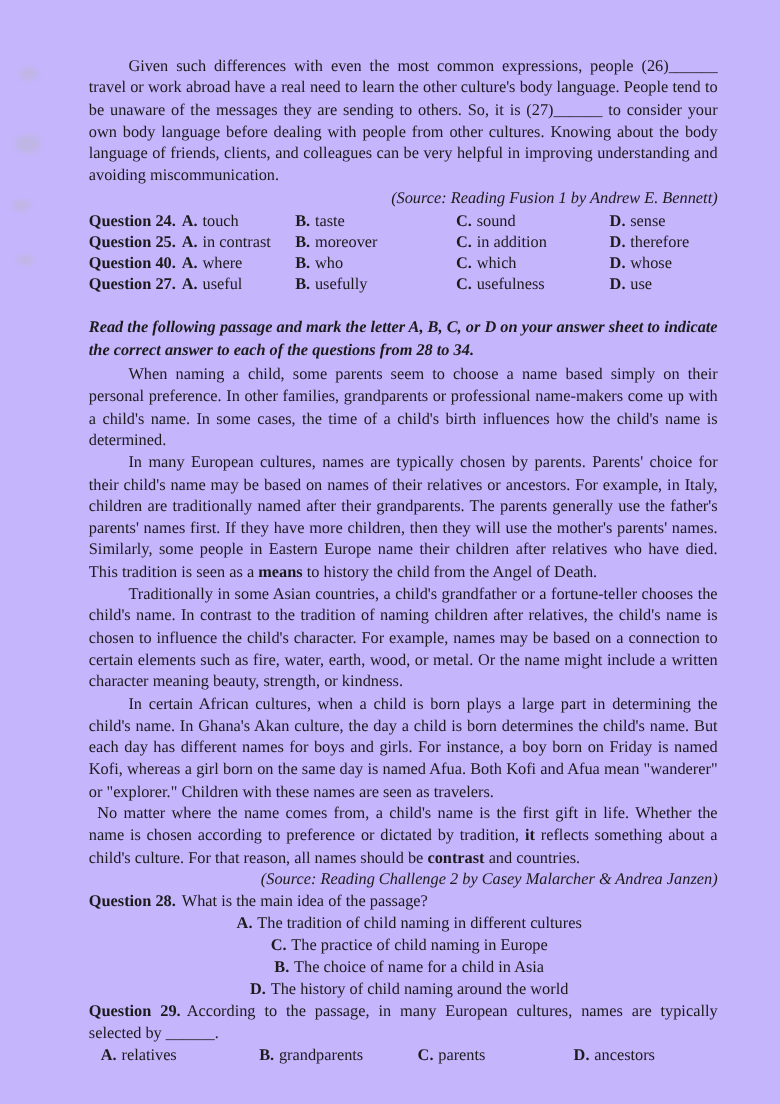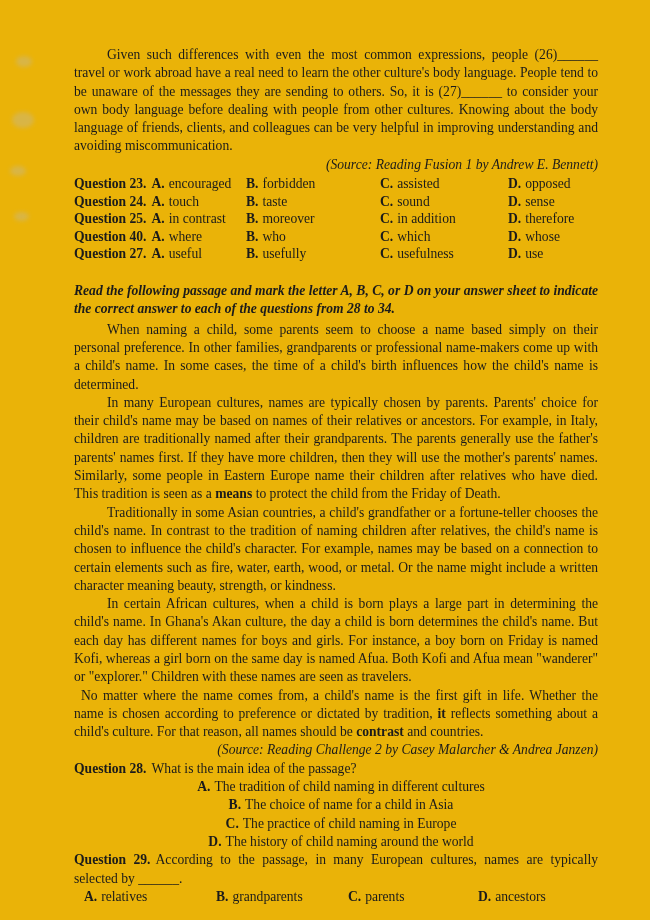--- a/index.html
+++ b/index.html
@@ -4,21 +4,21 @@
 <style>
   html, body {
     margin: 0;
     padding: 0;
     background: #ffffff;
   }
   .page {
     position: relative;
     width: 650px;
     height: 920px;
-    background: #eab308;
+    background: #c4b5fd;
     overflow: hidden;
     font-family: "Liberation Serif", "DejaVu Serif", serif;
     color: #1b1b1b;
   }
   .content {
     position: absolute;
     left: 74px;
     top: 46px;
     width: 524px;
     font-size: 13.6px;
@@ -79,26 +79,20 @@
 
   <div class="content">
 
     <p class="indent">
       <span>Given such differences with even the most common expressions, people (26)______ travel or work abroad have a real need to learn the other culture's body language. People tend to be unaware of the messages they are sending to others. So, it is (27)______ to consider your own body language before dealing with people from other cultures. Knowing about the body language of friends, clients, and colleagues can be very helpful in improving understanding and avoiding miscommunication.</span>
     </p>
     <p class="src">(Source: Reading Fusion 1 by Andrew E. Bennett)</p>
 
     <div class="qtable">
 
-      <div class="qrow">
-        <div><b class="qlabel">Question 23.</b><b class="okey">A.</b><span>encouraged</span></div>
-        <div><b class="okey">B.</b><span>forbidden</span></div>
-        <div><b class="okey">C.</b><span>assisted</span></div>
-        <div><b class="okey">D.</b><span>opposed</span></div>
-      </div>
 
       <div class="qrow">
         <div><b class="qlabel">Question 24.</b><b class="okey">A.</b><span>touch</span></div>
         <div><b class="okey">B.</b><span>taste</span></div>
         <div><b class="okey">C.</b><span>sound</span></div>
         <div><b class="okey">D.</b><span>sense</span></div>
       </div>
 
       <div class="qrow">
         <div><b class="qlabel">Question 25.</b><b class="okey">A.</b><span>in contrast</span></div>
@@ -122,39 +116,39 @@
       </div>
 
     </div>
 
     <p class="instr">Read the following passage and mark the letter A, B, C, or D on your answer sheet to indicate the correct answer to each of the questions from 28 to 34.</p>
 
     <p class="indent">When naming a child, some parents seem to choose a name based simply on their personal preference. In other families, grandparents or professional name-makers come up with a child's name. In some cases, the time of a child's birth influences how the child's name is determined.</p>
     <p class="indent">
       <span>In many European cultures, names are typically chosen by parents. Parents' choice for their child's name may be based on names of their relatives or ancestors. For example, in Italy, children are traditionally named after their grandparents. The parents generally use the father's parents' names first. If they have more children, then they will use the mother's parents' names. Similarly, some people in Eastern Europe name their children after relatives who have died. This tradition is seen as a</span>
       <b>means</b>
-      <span>to protect the child from the Friday of Death.</span>
+      <span>to history the child from the Angel of Death.</span>
     </p>
     <p class="indent">Traditionally in some Asian countries, a child's grandfather or a fortune-teller chooses the child's name. In contrast to the tradition of naming children after relatives, the child's name is chosen to influence the child's character. For example, names may be based on a connection to certain elements such as fire, water, earth, wood, or metal. Or the name might include a written character meaning beauty, strength, or kindness.</p>
     <p class="indent">In certain African cultures, when a child is born plays a large part in determining the child's name. In Ghana's Akan culture, the day a child is born determines the child's name. But each day has different names for boys and girls. For instance, a boy born on Friday is named Kofi, whereas a girl born on the same day is named Afua. Both Kofi and Afua mean "wanderer" or "explorer." Children with these names are seen as travelers.</p>
     <p class="small-indent">
       <span>No matter where the name comes from, a child's name is the first gift in life. Whether the name is chosen according to preference or dictated by tradition,</span>
       <b>it</b>
       <span>reflects something about a child's culture. For that reason, all names should be</span>
       <b>contrast</b>
       <span>and countries.</span>
     </p>
     <p class="src">(Source: Reading Challenge 2 by Casey Malarcher &amp; Andrea Janzen)</p>
 
     <p style="text-align:left;">
       <b class="qlabel">Question 28.</b><span>What is the main idea of the passage?</span>
     </p>
     <div class="opt-line"><b class="okey">A.</b><span>The tradition of child naming in different cultures</span></div>
+    <div class="opt-line"><b class="okey">C.</b><span>The practice of child naming in Europe</span></div>
     <div class="opt-line"><b class="okey">B.</b><span>The choice of name for a child in Asia</span></div>
-    <div class="opt-line"><b class="okey">C.</b><span>The practice of child naming in Europe</span></div>
     <div class="opt-line"><b class="okey">D.</b><span>The history of child naming around the world</span></div>
 
     <p>
       <b class="qlabel">Question 29.</b><span>According to the passage, in many European cultures, names are typically selected by ______.</span>
     </p>
     <div class="opt-row">
       <div><b class="okey">A.</b><span>relatives</span></div>
       <div><b class="okey">B.</b><span>grandparents</span></div>
       <div><b class="okey">C.</b><span>parents</span></div>
       <div><b class="okey">D.</b><span>ancestors</span></div>

